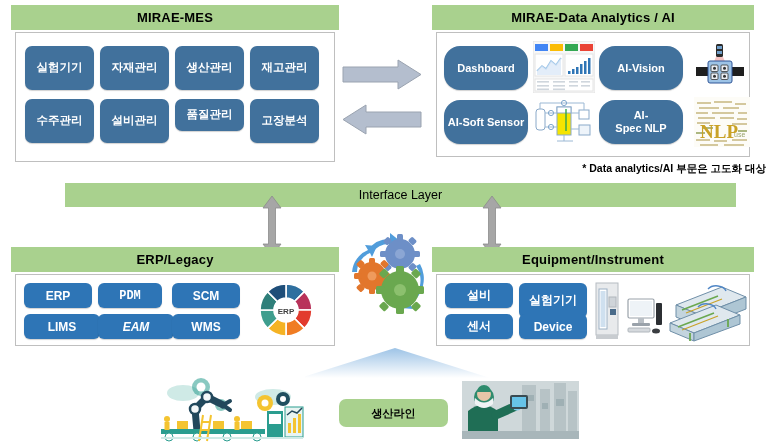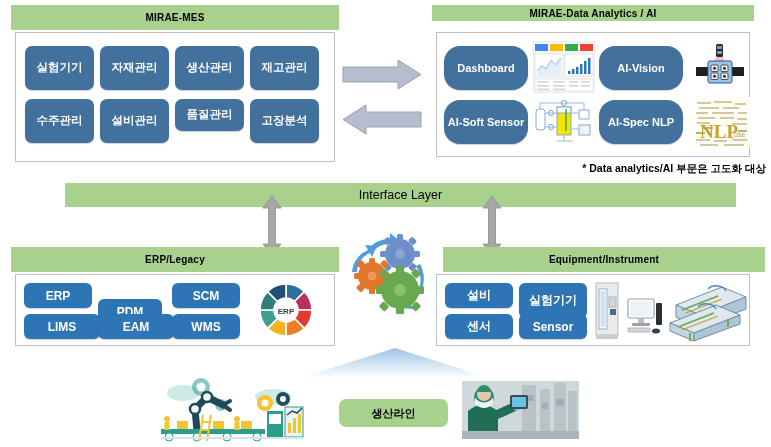--- a/index.html
+++ b/index.html
@@ -4,21 +4,21 @@
 <style>
   html,body{margin:0;padding:0;background:#ffffff;}
   body{width:771px;height:447px;position:relative;overflow:hidden;
        font-family:"Liberation Sans","DejaVu Sans",sans-serif;
        -webkit-font-smoothing:antialiased;}
   .abs{position:absolute;box-sizing:border-box;}
 
   
   .hdr{background:#a9d18e;color:#000000;font-weight:bold;
        display:flex;align-items:center;justify-content:center;
-       font-size:10px;letter-spacing:.2px;}
+       font-size:13px;letter-spacing:.2px;}
 
   
   .panel{background:#ffffff;border:1px solid #bfbfbf;}
 
   
   .mod{background:#41719c;color:#ffffff;border-radius:7px;
        display:flex;align-items:center;justify-content:center;
        text-align:center;font-size:11.5px;font-weight:bold;
        line-height:1.15;box-shadow:0 1px 1px rgba(0,0,0,.18);}
   .mod.sm{font-size:11px;border-radius:16px;}
@@ -81,21 +81,21 @@
   <svg width="78" height="30" viewBox="0 0 78 30">
     <polygon points="0,7 55,7 55,0 78,14.5 55,29 55,22 0,22" fill="#b4bece" stroke="#9aa3b0" stroke-width="1"></polygon>
   </svg>
 </div>
 <div class="abs" style="left:343px;top:105px;width:78px;height:30px;">
   <svg width="78" height="30" viewBox="0 0 78 30">
     <polygon points="78,7 23,7 23,0 0,14.5 23,29 23,22 78,22" fill="#b4bece" stroke="#9aa3b0" stroke-width="1"></polygon>
   </svg>
 </div>
 
-<div class="abs hdr" style="left:432px;top:5px;width:322px;height:16px;">
+<div class="abs hdr" style="left:432px;top:5px;width:322px;height:25px;">
   <span>MIRAE-Data Analytics / AI</span>
 </div>
 <div class="abs panel" style="left:436px;top:32px;width:314px;height:125px;"></div>
 
 <div class="abs mod sm" style="left:444px;top:46px;width:84px;height:44px;">
   <span>Dashboard</span>
   </div>
 
 <div class="abs imgbox" style="left:533px;top:41px;width:62px;height:52px;">
   <svg width="62" height="52" viewBox="0 0 62 52">
@@ -176,21 +176,21 @@
     <g fill="none" stroke="#7fa6cc" stroke-width="1">
       <circle cx="18" cy="16" r="2.6"></circle>
         <circle cx="18" cy="30" r="2.6"></circle>
         <circle cx="31" cy="6" r="2.6"></circle>
     </g>
     <line x1="31" y1="38" x2="31" y2="44" stroke="#9bb8d4" stroke-width="1"></line>
     <line x1="24" y1="44" x2="40" y2="44" stroke="#9bb8d4" stroke-width="1"></line>
   </svg>
 </div>
 
-<div class="abs mod sm" style="left:599px;top:100px;width:84px;height:44px;flex-direction:row;">
+<div class="abs mod sm" style="left:599px;top:100px;width:84px;height:44px;flex-direction:column;">
   <span>AI-</span>
   <span>Spec NLP</span>
 </div>
 
 <div class="abs imgbox" style="left:694px;top:97px;width:56px;height:50px;">
   <svg width="56" height="50" viewBox="0 0 56 50">
     <rect x="0" y="0" width="56" height="50" fill="#fdfcf7"></rect>
     <g fill="#cdbf8e" opacity=".85">
       <rect x="3" y="5" width="14" height="2"></rect>
         <rect x="20" y="4" width="18" height="2"></rect>
@@ -293,30 +293,30 @@
 </div>
 
 <div class="abs hdr" style="left:11px;top:247px;width:328px;height:25px;">
   <span>ERP/Legacy</span>
 </div>
 <div class="abs panel" style="left:15px;top:274px;width:320px;height:72px;"></div>
 
 <div class="abs mod2" style="left:24px;top:283px;width:68px;height:25px;">
   <span>ERP</span>
   </div>
-<div class="abs mod2" style="left:98px;top:299px;width:64px;height:25px;">
+<div class="abs mod2" style="left:98px;top:283px;width:64px;height:25px;font-family:Liberation Mono, monospace;">
   <span>PDM</span>
   </div>
 <div class="abs mod2" style="left:172px;top:283px;width:68px;height:25px;">
   <span>SCM</span>
   </div>
 <div class="abs mod2" style="left:24px;top:314px;width:76px;height:25px;">
   <span>LIMS</span>
   </div>
-<div class="abs mod2" style="left:98px;top:314px;width:76px;height:25px;">
+<div class="abs mod2" style="left:98px;top:314px;width:76px;height:25px;font-style:italic;">
   <span>EAM</span>
   </div>
 <div class="abs mod2" style="left:172px;top:314px;width:68px;height:25px;">
   <span>WMS</span>
   </div>
 
 <div class="abs" style="left:256px;top:281px;width:60px;height:58px;">
   <svg width="60" height="58" viewBox="0 0 60 58">
     <g transform="translate(30,29)">
       <g stroke="#ffffff" stroke-width="1.6">
@@ -328,36 +328,36 @@
         <path d="M-18.4,18.4 A26,26 0 0,1 -26,0 L-12,0 A12,12 0 0,0 -8.5,8.5 Z" fill="#3f9e8e"></path>
         <path d="M-26,0 A26,26 0 0,1 -18.4,-18.4 L-8.5,-8.5 A12,12 0 0,0 -12,0 Z" fill="#2f7f7a"></path>
         <path d="M-18.4,-18.4 A26,26 0 0,1 0,-26 L0,-12 A12,12 0 0,0 -8.5,-8.5 Z" fill="#1f4e79"></path>
       </g>
       <circle cx="0" cy="0" r="12" fill="#ffffff"></circle>
       <text x="0" y="3.5" text-anchor="middle" font-family="Liberation Sans, sans-serif" font-size="8" font-weight="bold" fill="#404040">ERP</text>
     </g>
   </svg>
 </div>
 
-<div class="abs hdr" style="left:432px;top:247px;width:322px;height:25px;margin-left:11px;">
+<div class="abs hdr" style="left:432px;top:247px;width:322px;height:25px;">
   <span>Equipment/Instrument</span>
 </div>
 <div class="abs panel" style="left:436px;top:274px;width:314px;height:72px;"></div>
 
 <div class="abs mod2" style="left:445px;top:283px;width:68px;height:25px;">
   <span>설비</span>
   </div>
 <div class="abs mod2" style="left:519px;top:283px;width:68px;height:35px;">
   <span>실험기기</span>
   </div>
 <div class="abs mod2" style="left:445px;top:314px;width:68px;height:25px;">
   <span>센서</span>
   </div>
 <div class="abs mod2" style="left:519px;top:314px;width:68px;height:25px;">
-  <span>Sensor</span>
+  <span>Device</span>
   </div>
 
 <div class="abs" style="left:592px;top:281px;width:72px;height:62px;">
   <svg width="72" height="62" viewBox="0 0 72 62">
     <rect x="4" y="2" width="22" height="52" fill="#e8eaec" stroke="#b6bcc2" stroke-width="1"></rect>
     <rect x="7" y="8" width="8" height="40" fill="#ffffff" stroke="#9bb0c4" stroke-width="1"></rect>
     <rect x="8.5" y="10" width="5" height="36" fill="#cfe0ef"></rect>
     <rect x="17" y="16" width="7" height="10" fill="#cfd4d9" stroke="#b0b6bc"></rect>
     <rect x="18" y="28" width="6" height="6" fill="#4a6b8a"></rect>
     <rect x="4" y="54" width="22" height="4" fill="#c8ccd0"></rect>

